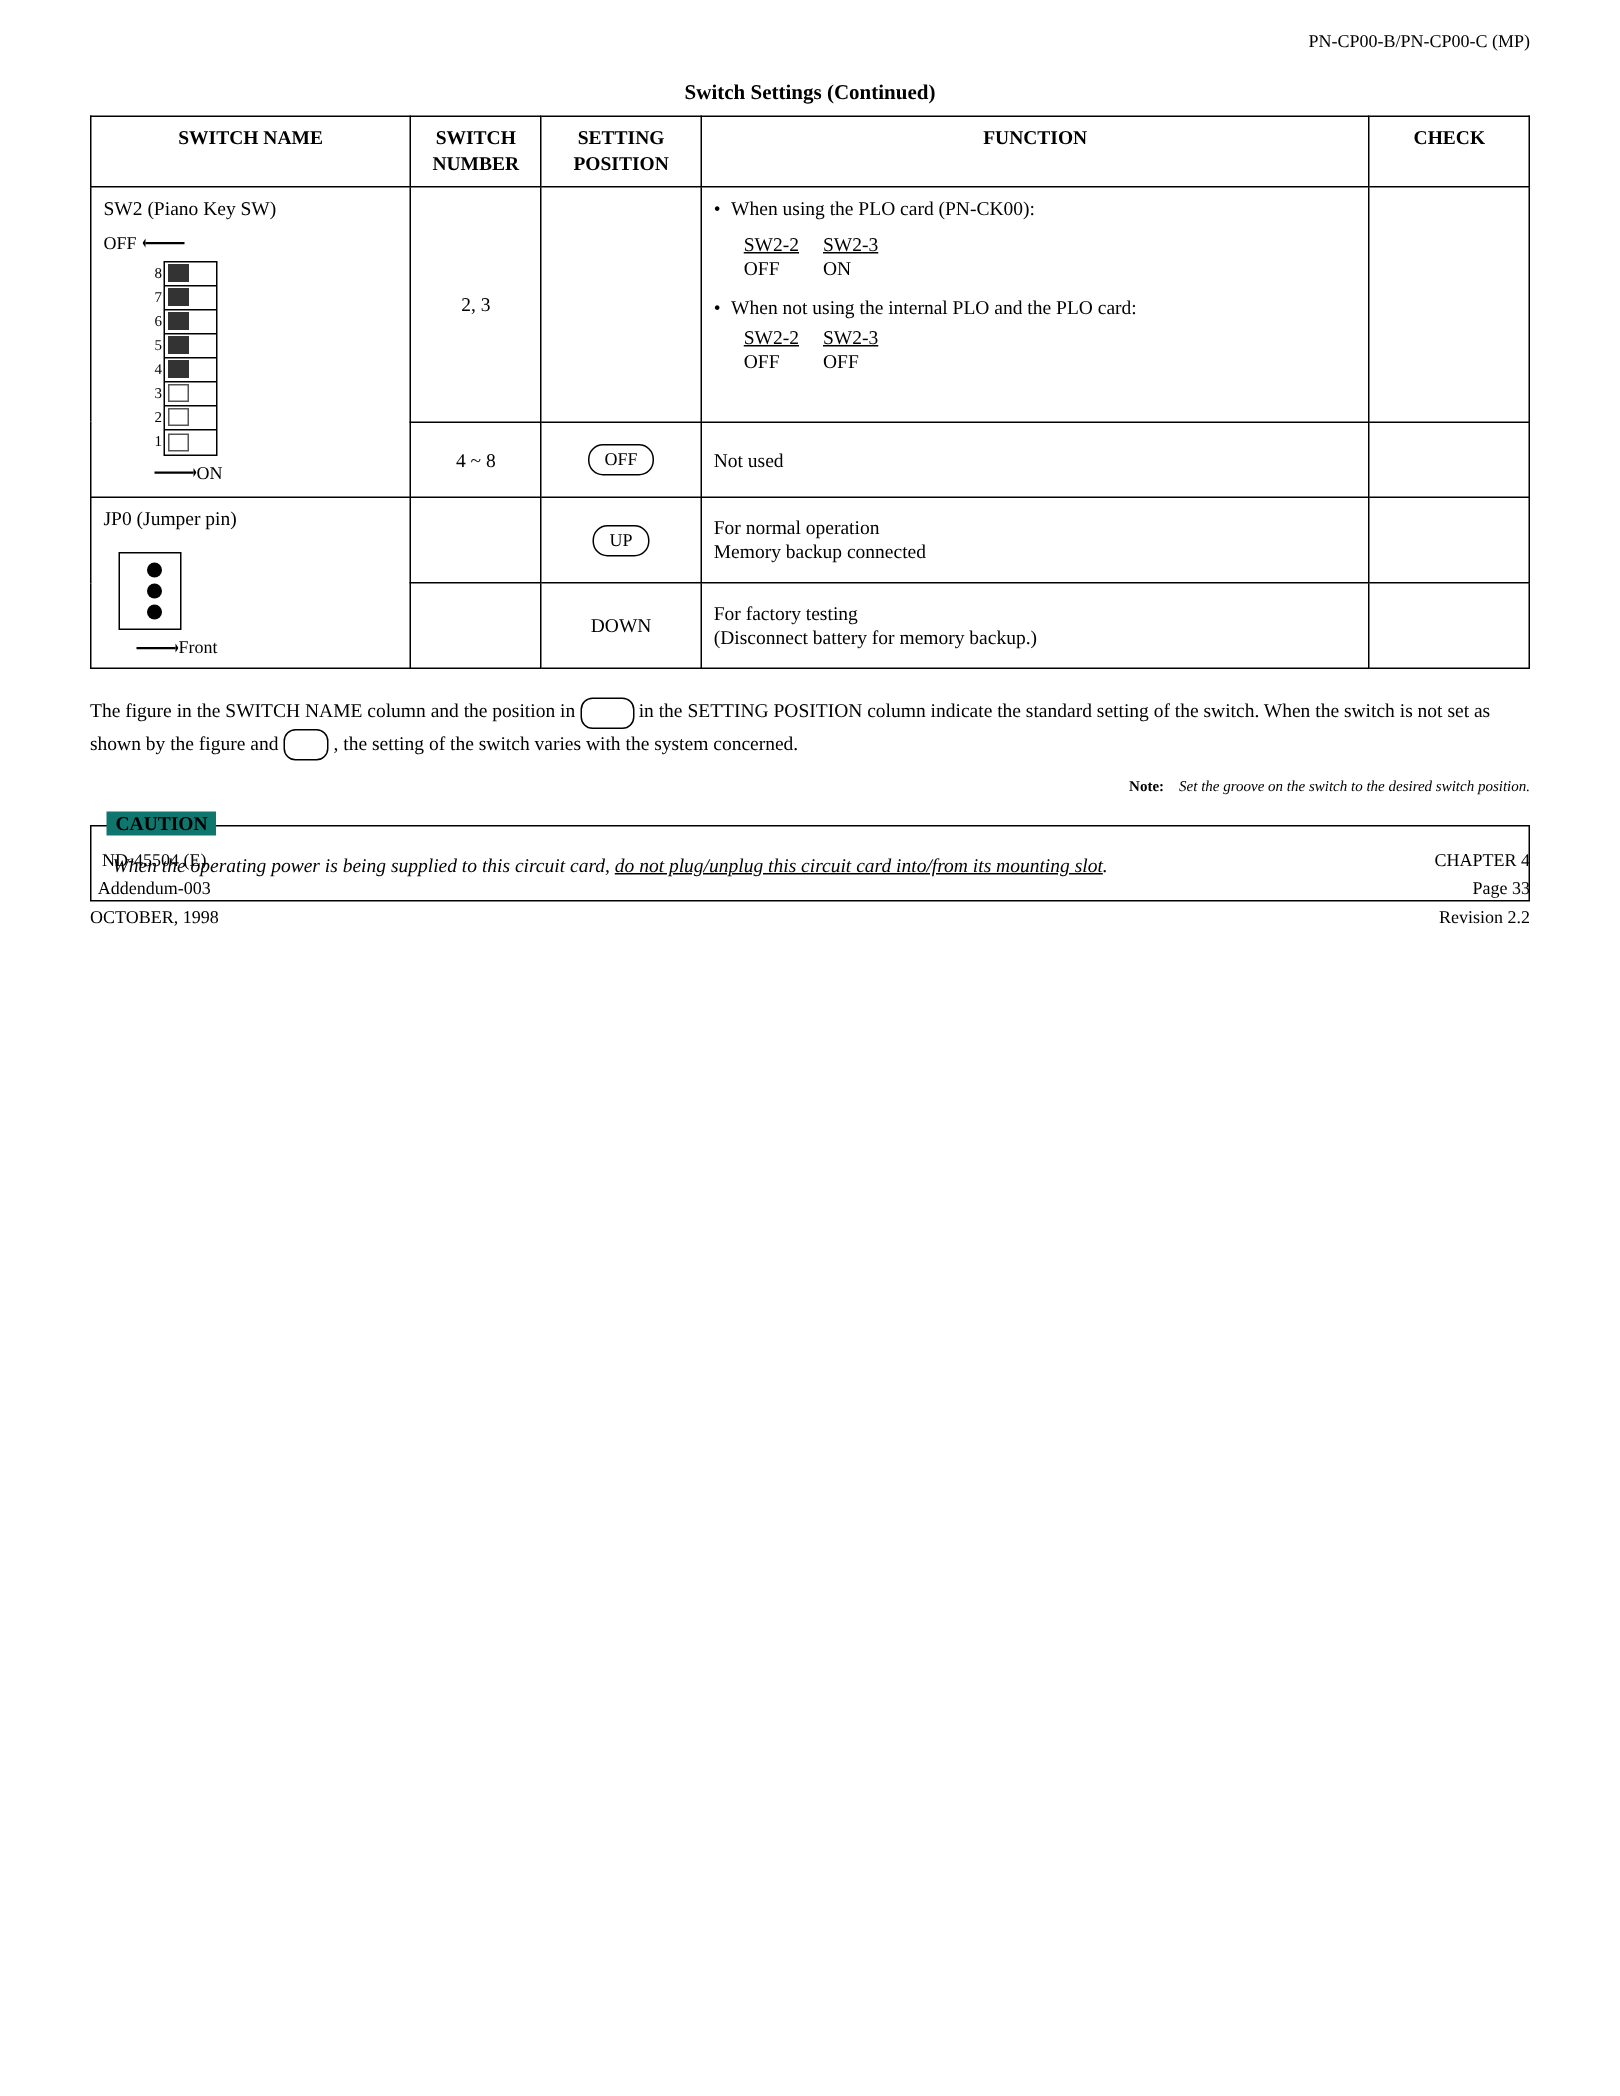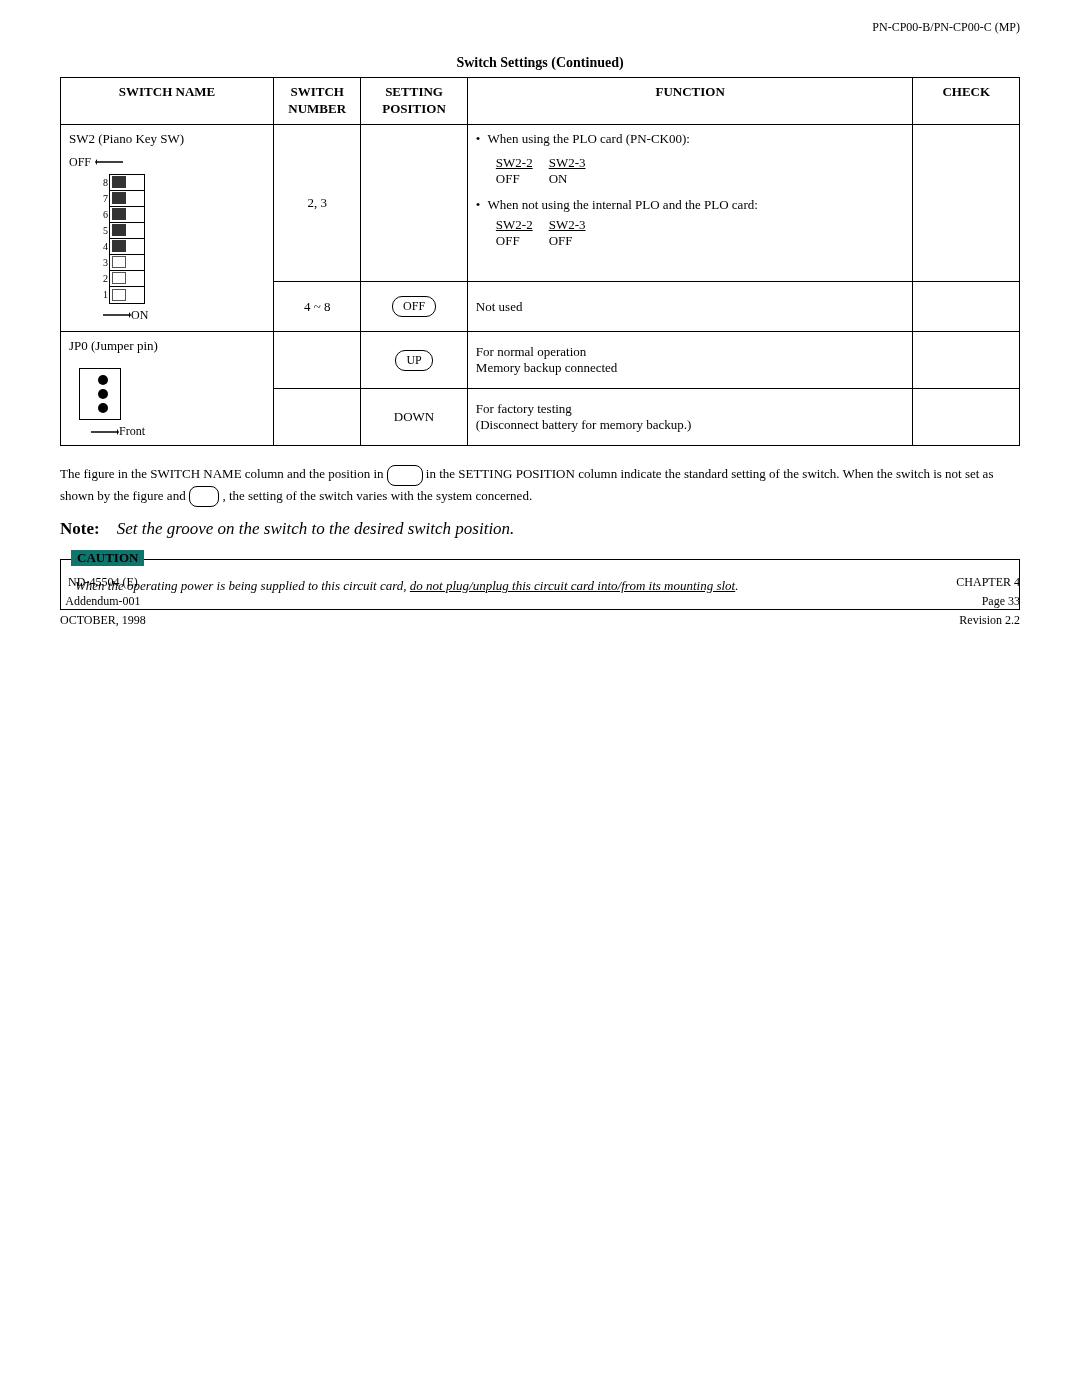--- a/index.html
+++ b/index.html
@@ -126,21 +126,22 @@
     .footnote .inline-box {
       display: inline-block;
       border: 1px solid #000;
       border-radius: 8px;
       padding: 1px 10px;
       font-size: 11px;
       vertical-align: middle;
     }
     .note-line {
       margin-top: 12px;
-      font-size: 17px;
+      font-size: 10px;
+      text-align: right;
     }
     .note-line strong { font-weight: bold; }
     .note-line em { font-style: italic; }
 
     .caution-box {
       border: 1.5px solid #000;
       margin-top: 20px;
       padding: 10px 14px 14px 14px;
       position: relative;
     }
@@ -424,21 +425,21 @@
     <span class="caution-label">CAUTION</span>
     <div class="caution-text">
       <span>When the operating power is being supplied to this circuit card,</span>
       <u>do not plug/unplug this circuit card into/from its mounting slot</u><span>.</span>
     </div>
   </div>
 
   <div class="footer">
     <div class="footer-left">
       <div>ND-45504 (E)</div>
-      <div>Addendum-001</div>
+      <div>Addendum-003</div>
       <div>OCTOBER, 1998</div>
     </div>
     <div class="footer-right">
       <div>CHAPTER 4</div>
       <div>Page 33</div>
       <div>Revision 2.2</div>
     </div>
   </div>
 
 </div>

